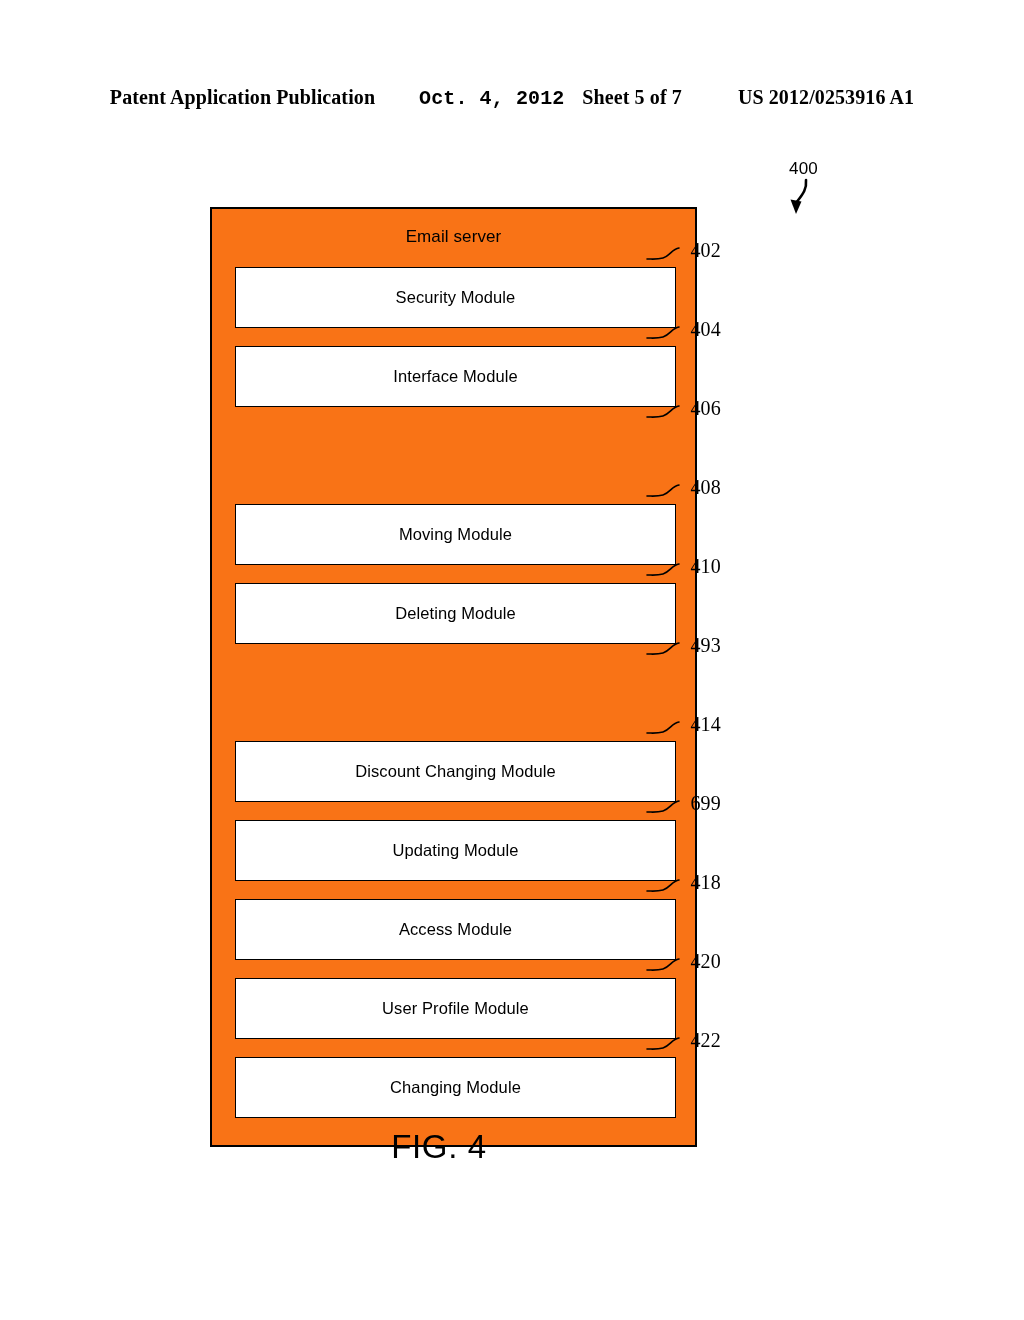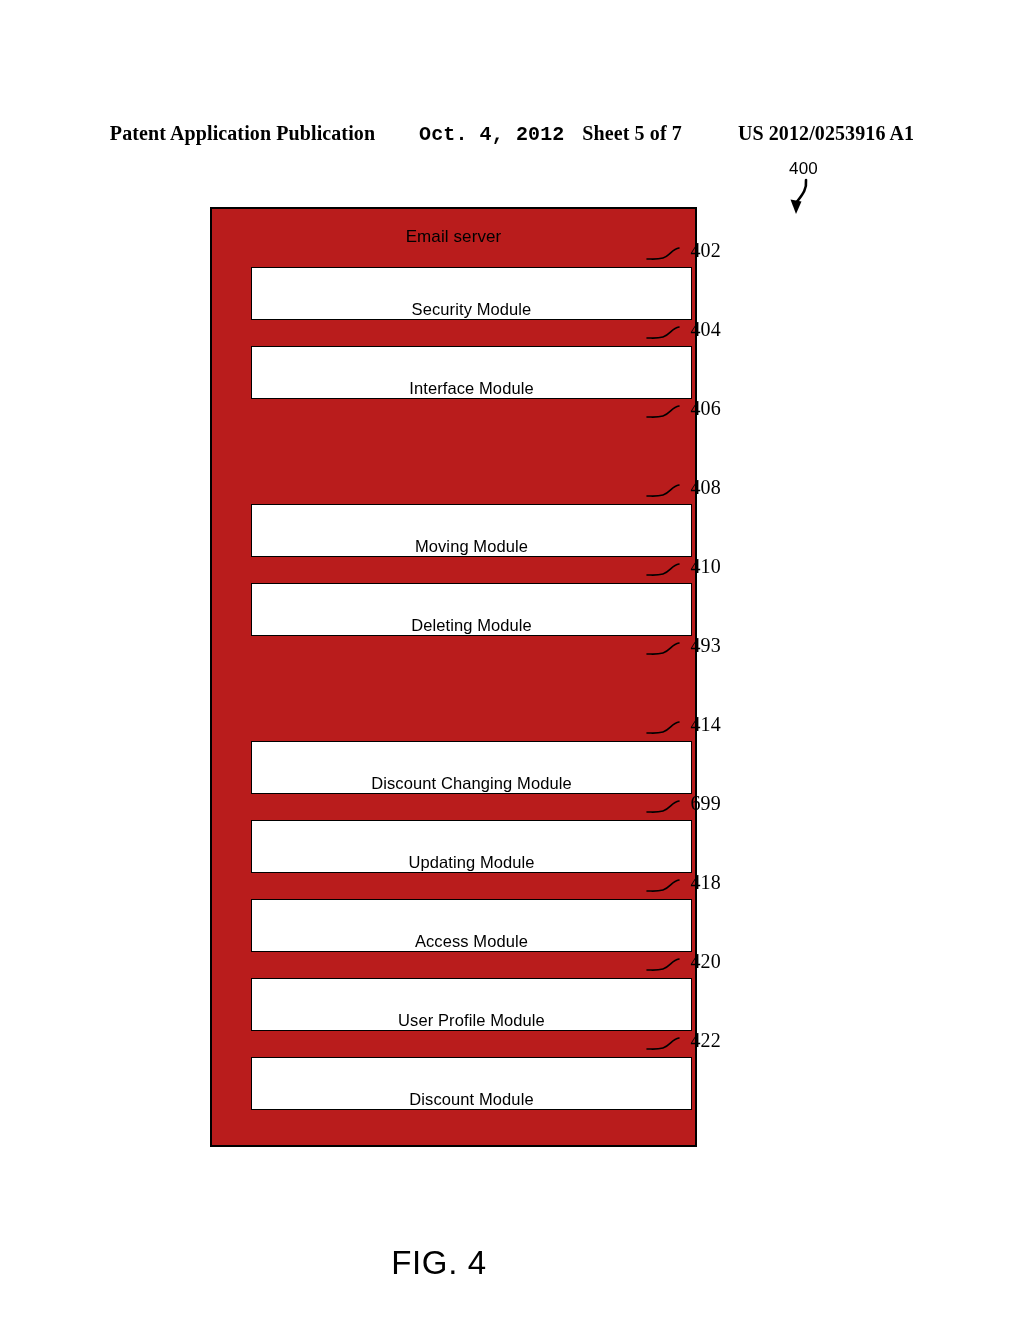--- a/index.html
+++ b/index.html
@@ -24,21 +24,20 @@
     width: 1024px;
     height: 26px;
     display: flex;
     justify-content: center;
     align-items: baseline;
     font-family: "Liberation Serif", serif;
     font-weight: bold;
     font-size: 20px;
     letter-spacing: 0.1px;
     white-space: nowrap;
-    margin-top: 36px;
   }
   .hdr-pub   { margin-right: 44px; }
   .hdr-date  { margin-right: 18px; font-family: Liberation Mono, monospace; }
   .hdr-sheet { margin-right: 56px; }
   .hdr-num   { }
 
   
   .fig-ref-400 {
     position: absolute;
     left: 789px;
@@ -58,21 +57,21 @@
 
   
   .server-box {
     position: absolute;
     left: 210px;
     top: 207px;
     width: 487px;
     height: 940px;
     box-sizing: border-box;
     border: 2px solid #000000;
-    background: #b91c1c;
+    background: #f97316;
   }
   .server-title {
     position: absolute;
     left: 0;
     top: 18px;
     width: 100%;
     text-align: center;
     font-size: 17px;
     letter-spacing: 0.1px;
   }
@@ -86,28 +85,27 @@
   }
   .module-row {
     position: relative;
     height: 79px;   
   }
   .module-box {
     position: absolute;
     left: 0;
     top: 0;
     width: 441px;
-    height: 53px;
+    height: 61px;
     box-sizing: border-box;
     border: 1.6px solid #000000;
     background: #ffffff;
     display: flex;
-    align-items: flex-end;
+    align-items: center;
     justify-content: center;
-    margin-left: 16px;
   }
   .module-label {
     font-size: 16.5px;
     letter-spacing: 0.1px;
     white-space: nowrap;
   }
 
   
   .module-ref {
     position: absolute;
@@ -126,21 +124,21 @@
     top: -20px;
     width: 34px;
     height: 22px;
     overflow: visible;
   }
 
   
   .fig-caption {
     position: absolute;
     left: 0;
-    top: 1244px;
+    top: 1128px;
     width: 878px;
     text-align: center;
     font-size: 33px;
     letter-spacing: 0.6px;
   }
 </style>
 </head>
 <body>
 
 <div class="patent-header">
@@ -251,21 +249,21 @@
         <span class="module-label">User Profile Module</span>
       </div>
       <svg class="module-leader" viewBox="0 0 34 22">
         <path d="M33 1 C26 2, 24 9, 17 11 C11 12.6, 7 12, 1 12" stroke="#000" stroke-width="1.6" fill="none" stroke-linecap="round"></path>
       </svg>
       <span class="module-ref">420</span>
     </div>
 
     <div class="module-row">
       <div class="module-box">
-        <span class="module-label">Discount Module</span>
+        <span class="module-label">Changing Module</span>
       </div>
       <svg class="module-leader" viewBox="0 0 34 22">
         <path d="M33 1 C26 2, 24 9, 17 11 C11 12.6, 7 12, 1 12" stroke="#000" stroke-width="1.6" fill="none" stroke-linecap="round"></path>
       </svg>
       <span class="module-ref">422</span>
     </div>
 
   </div>
 </div>
 

